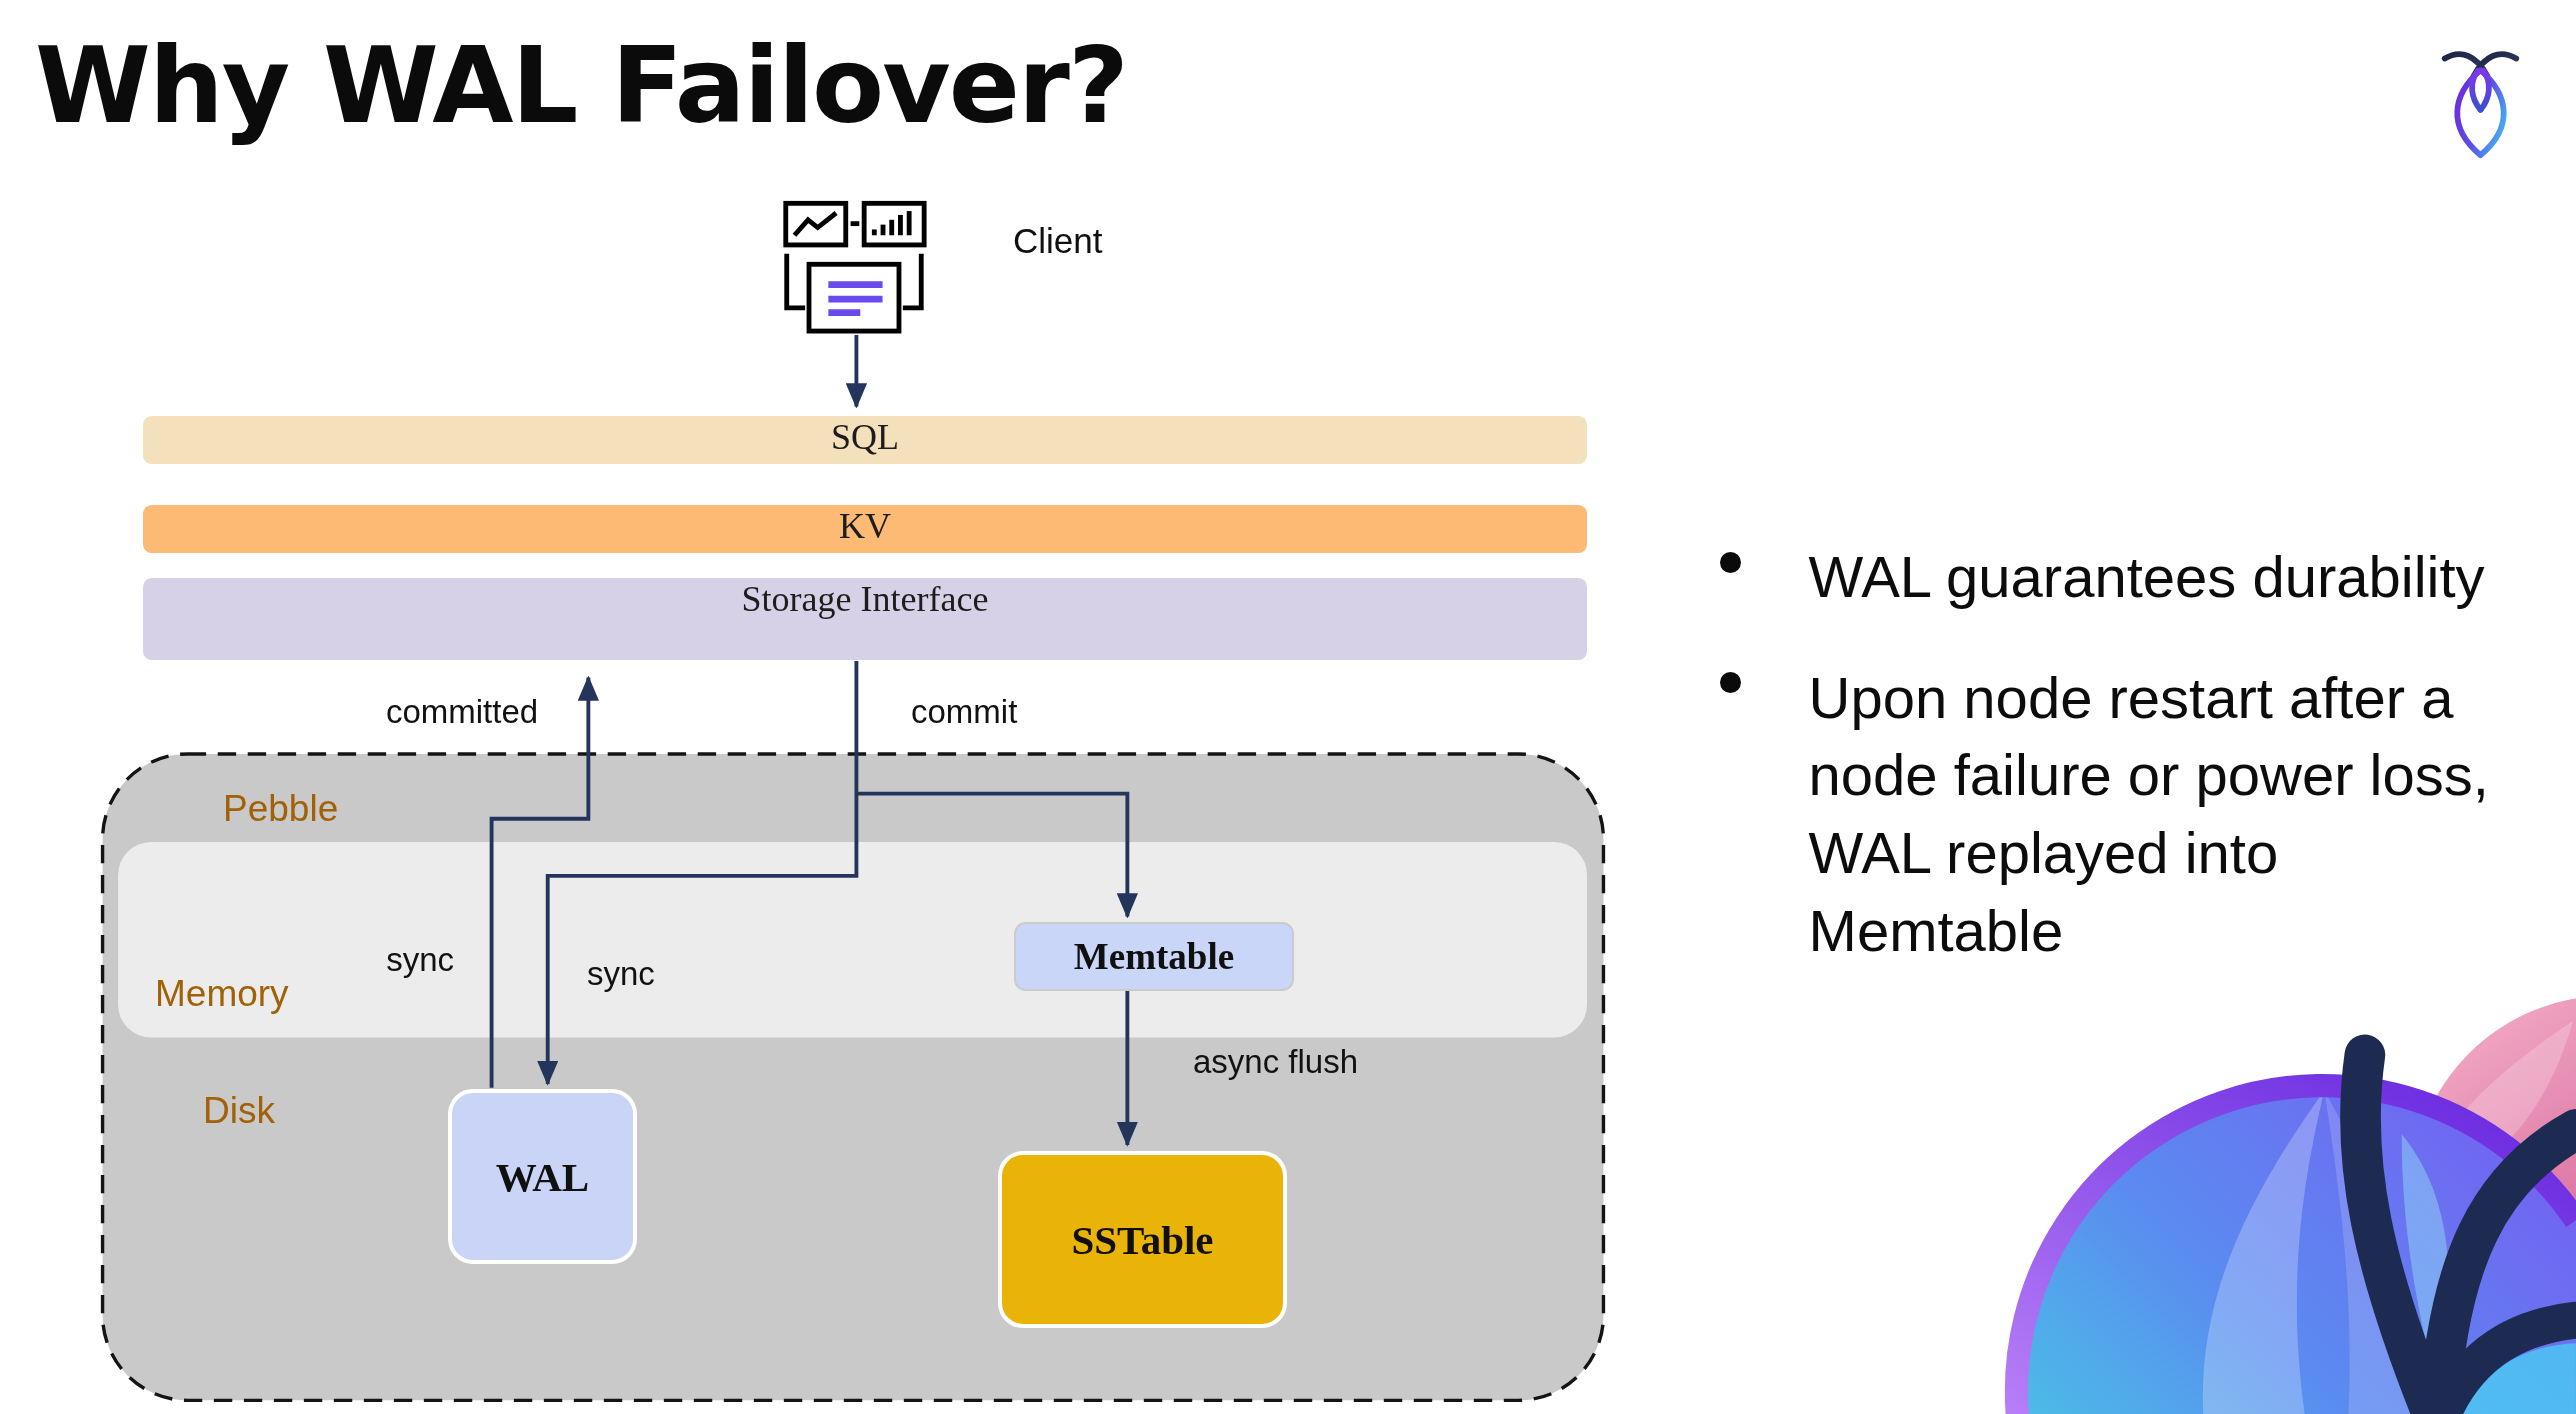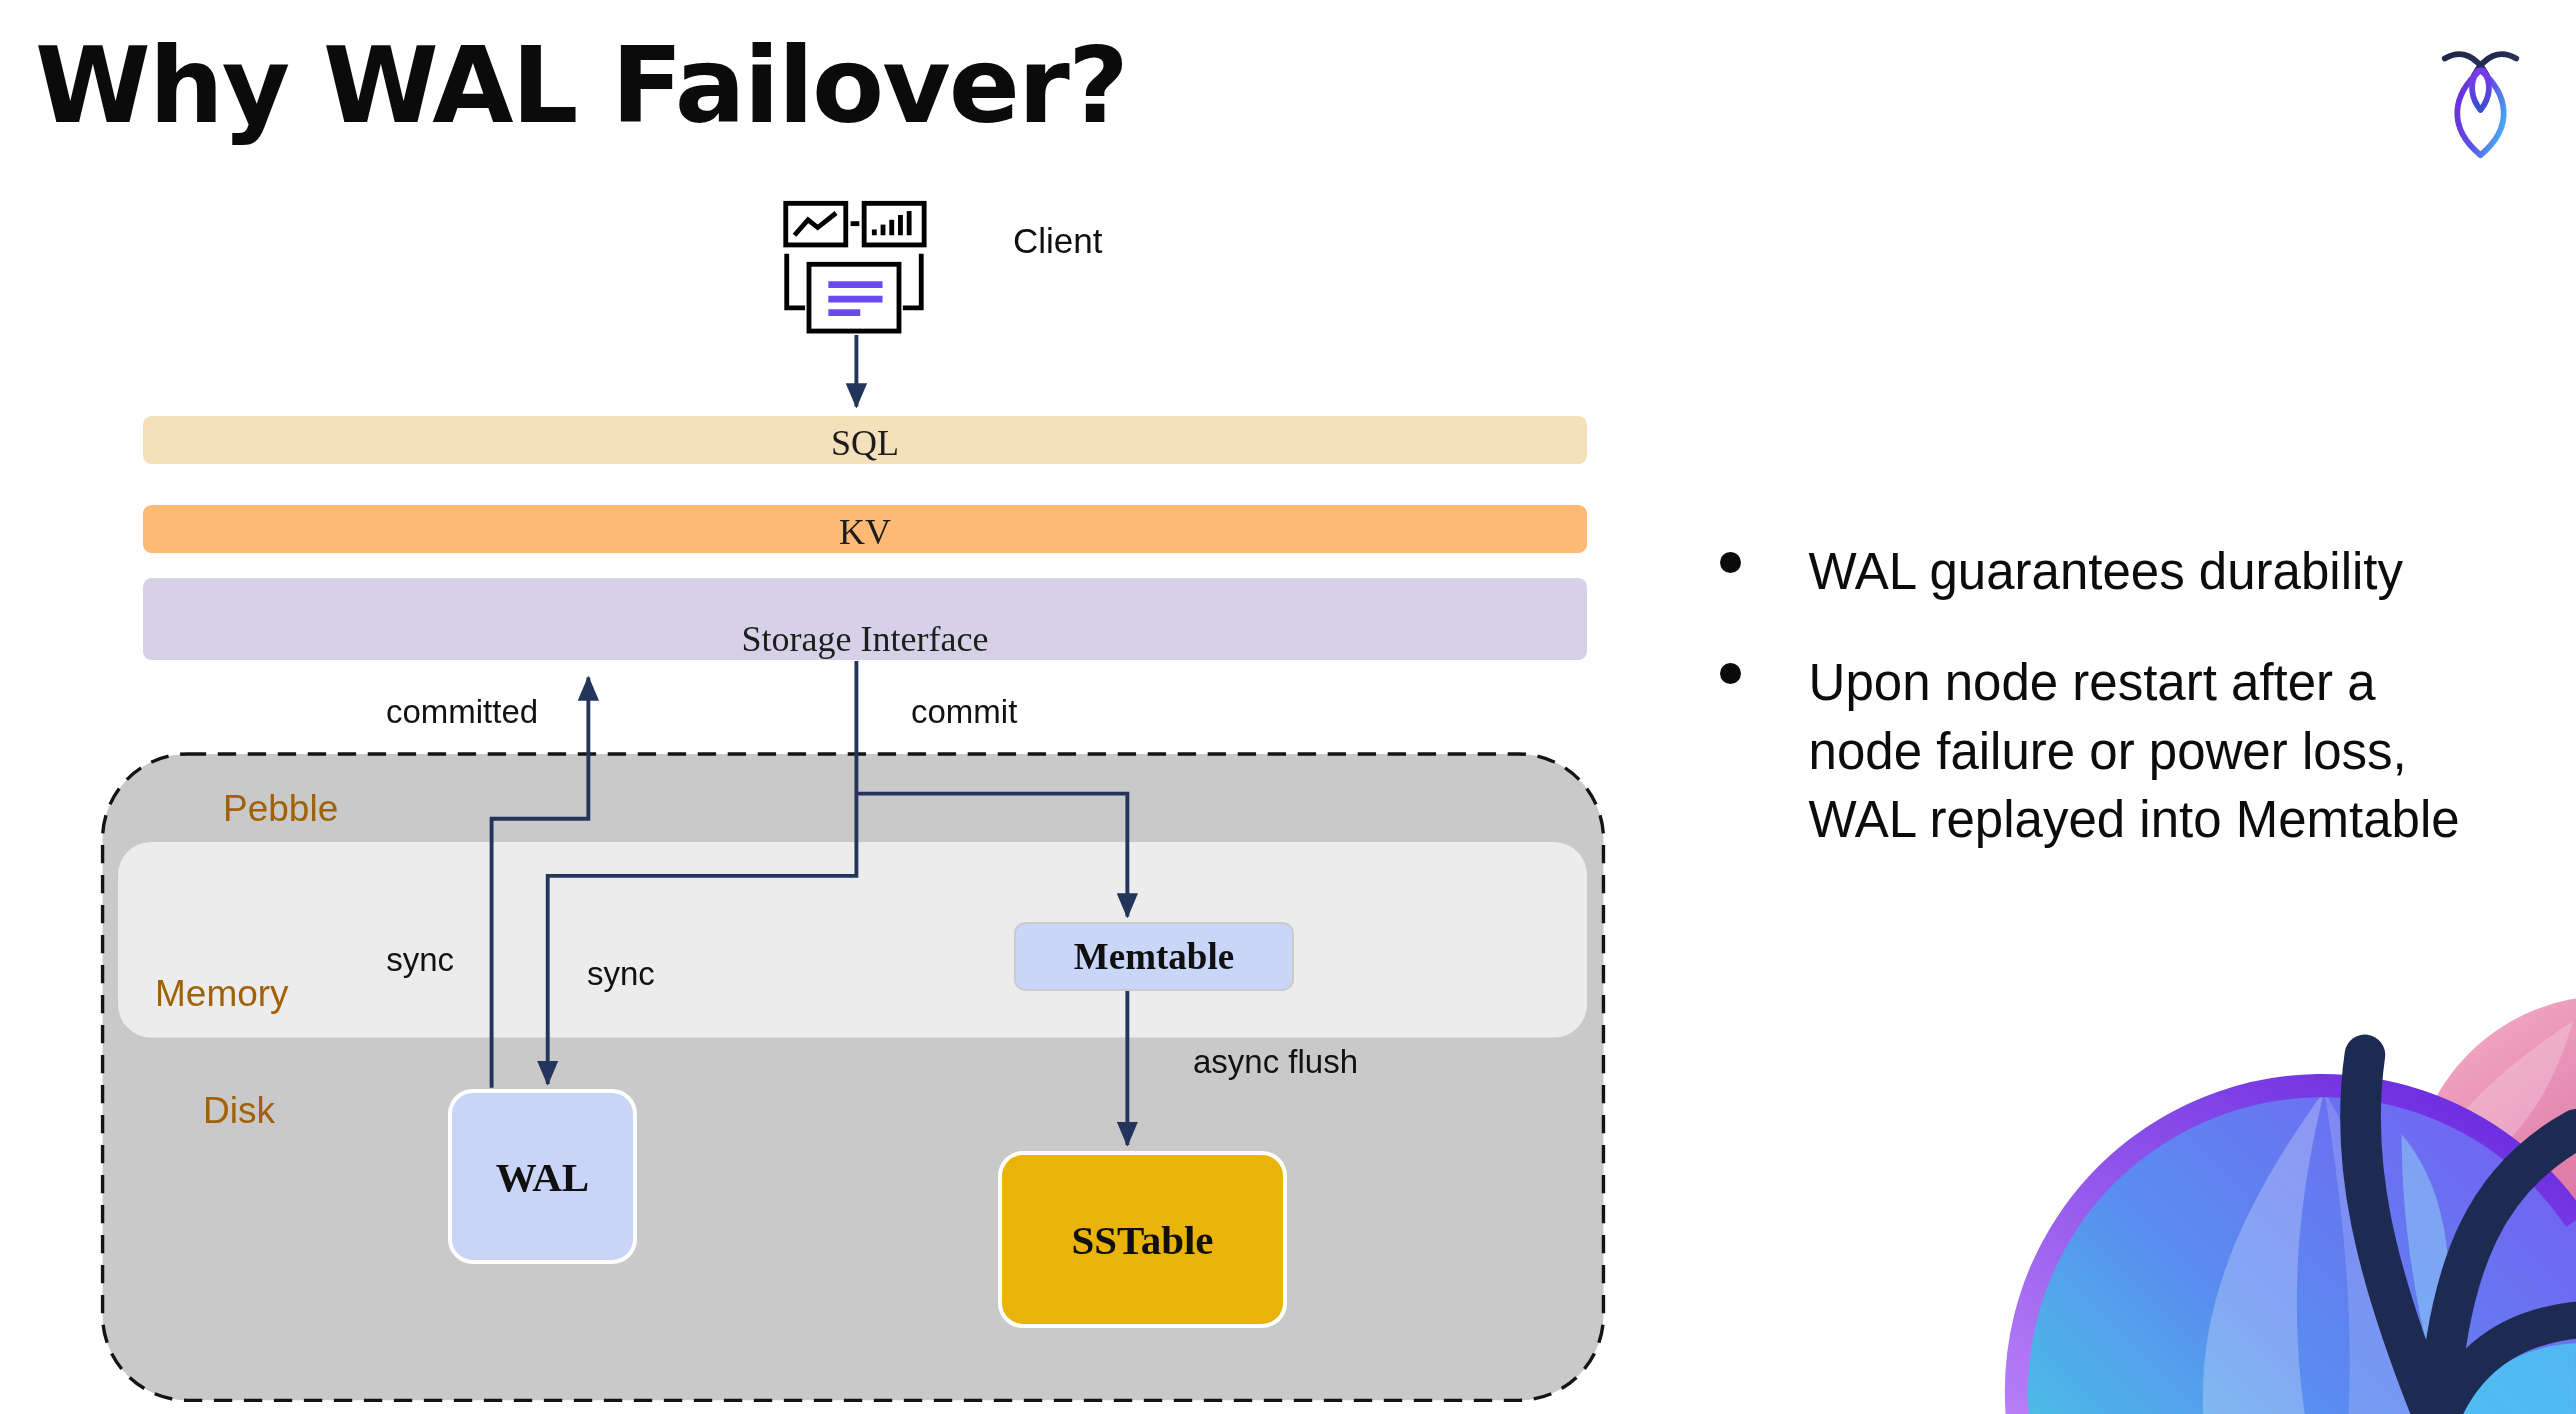--- a/index.html
+++ b/index.html
@@ -5,21 +5,21 @@
   html,body{margin:0;padding:0;background:#ffffff;}
   .slide{position:relative;width:2576px;height:1415px;background:#ffffff;overflow:hidden;
          font-family:"Liberation Sans",sans-serif;}
   .abs{position:absolute;}
 
   
   .title{left:35px;top:25px;font-size:105px;font-weight:800;letter-spacing:-1.9px;color:#0b0b0b;
          font-family:"DejaVu Sans","Liberation Sans",sans-serif;}
 
   
-  .bar{left:143px;width:1444px;border-radius:8.7px;display:flex;align-items:flex-end;justify-content:center;
+  .bar{left:143px;width:1444px;border-radius:8.7px;display:flex;align-items:flex-start;justify-content:center;
        font-family:"Liberation Serif",serif;font-size:36px;color:#1d1d1d;z-index:3;}
   .bar-sql{top:416px;height:48px;background:#f5e0bc;}
   .bar-kv{top:505px;height:48px;background:#fdba74;}
   .bar-si{top:578px;height:82px;background:#d6d1e6;}
 
   
   .overlay{left:0;top:0;z-index:2;}
 
   
   .rlabel{font-family:Liberation Sans, sans-serif;font-size:37px;color:#a16207;z-index:3;}
@@ -34,21 +34,21 @@
   .node-wal{left:448px;top:1089px;width:181px;height:167px;background:#c9d4f6;
         border:4.8px solid #ffffff;border-radius:25px;font-size:41px;}
   .node-sstable{left:998px;top:1151px;width:281px;height:169px;background:#eab308;
         border:4.8px solid #ffffff;border-radius:25px;font-size:41px;}
 
   
   .bullets{left:1708px;top:538px;width:832px;z-index:3;}
   .bullet{display:flex;align-items:flex-start;margin-bottom:43px;}
   .bullet .dot{flex:0 0 auto;width:21px;height:21px;border-radius:50%;background:#0a0a0a;
         margin:13.5px 68px 0 11.6px;}
-  .bullet .btext{font-size:51px;line-height:1.34;color:#0c0c0c;white-space:pre-line;}
+  .bullet .btext{font-size:58px;line-height:1.34;color:#0c0c0c;white-space:pre-line;}
 
   .client-label{left:1013px;top:221px;font-size:35px;color:#101010;z-index:3;}
 
   .logo{left:2432px;top:46px;z-index:3;}
   .corner-art{right:0;bottom:0;z-index:1;}
 </style>
 </head>
 <body>
 
 <div class="slide">

